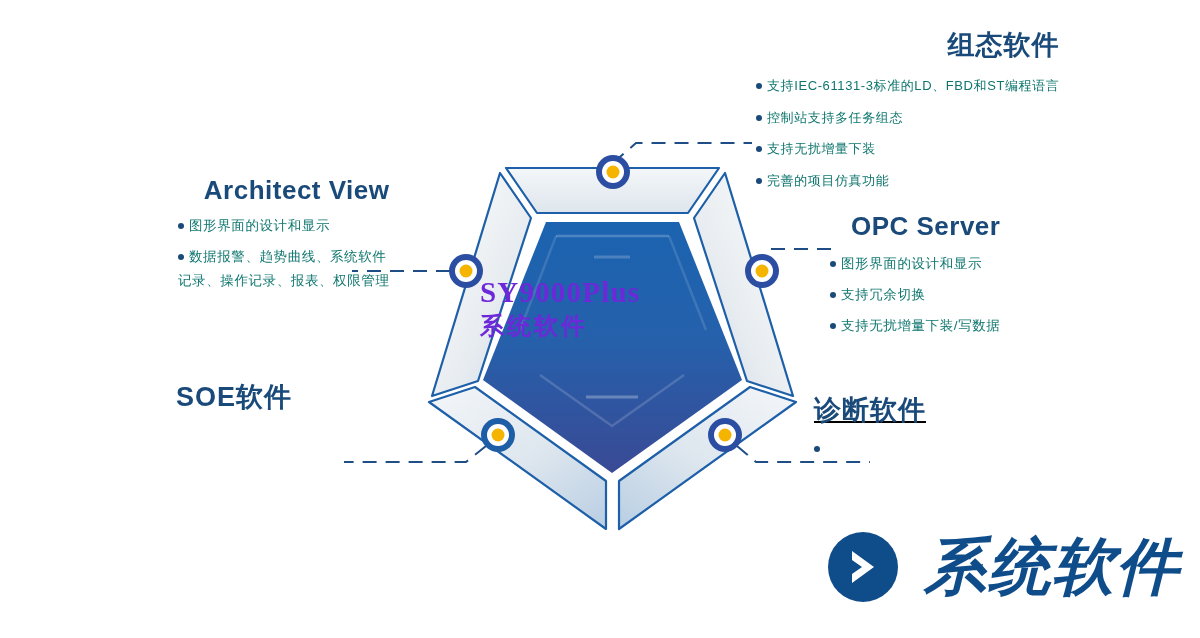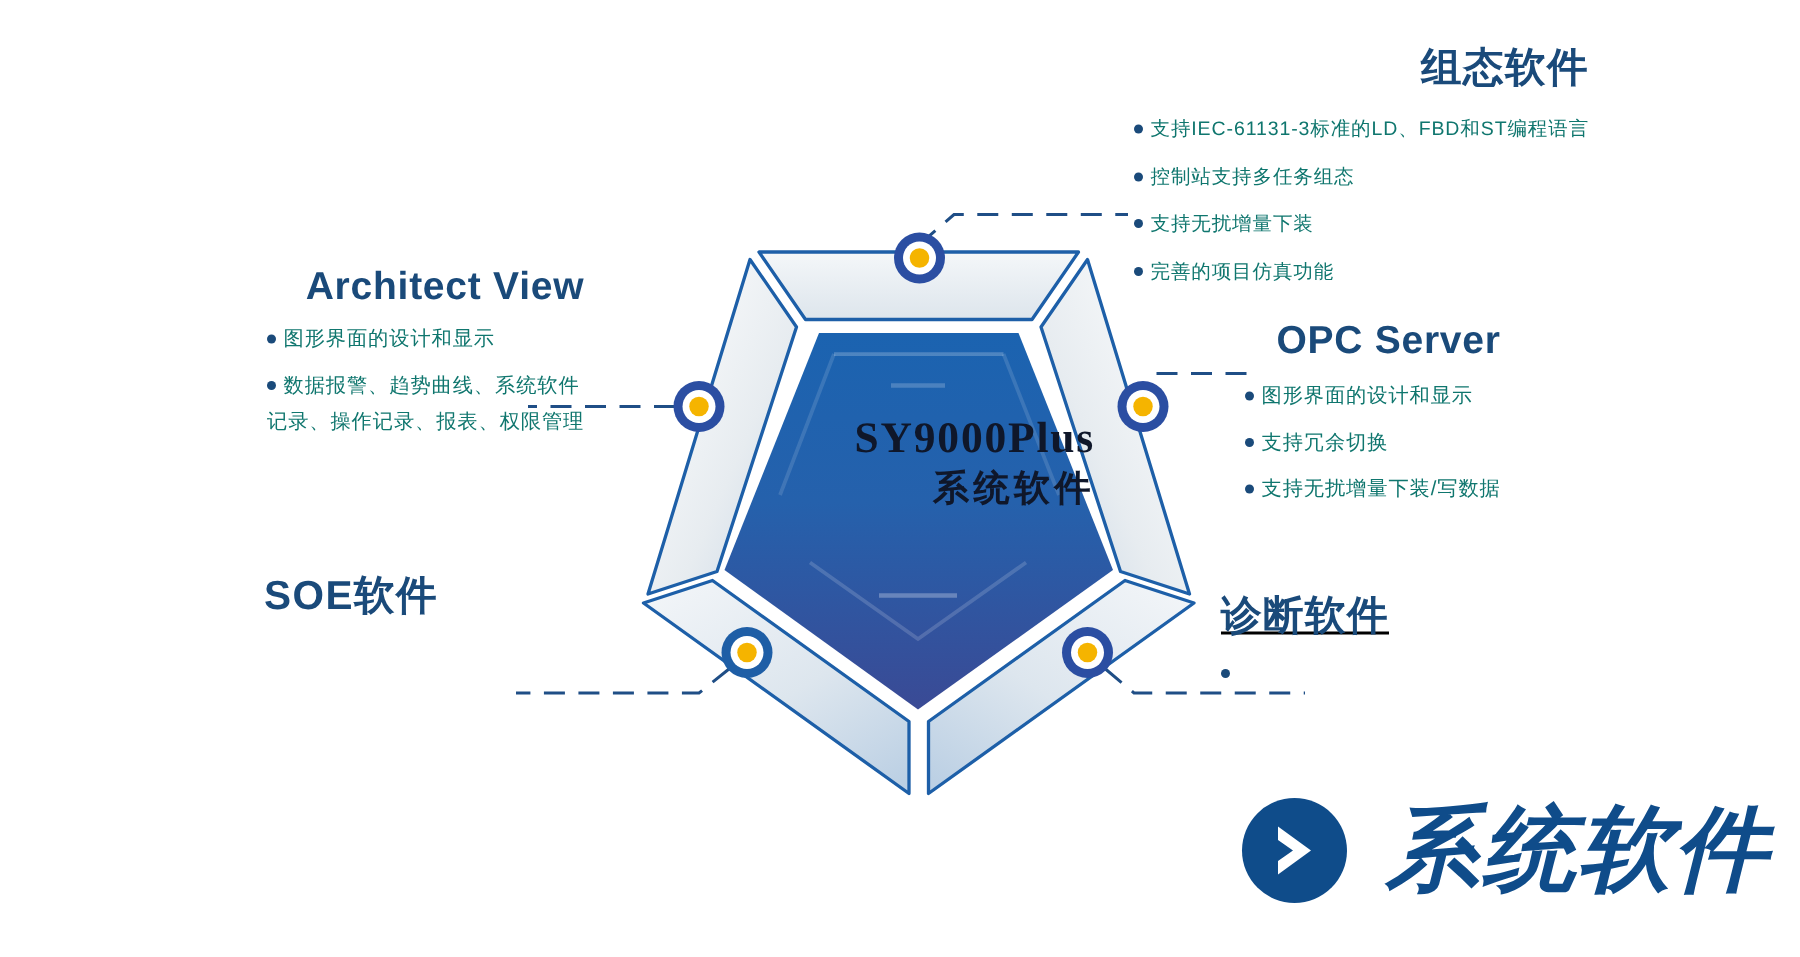--- a/index.html
+++ b/index.html
@@ -37,23 +37,23 @@
   #blk-soe{left:176px;top:384px;}
   #blk-diag{left:814px;top:397px;text-decoration:underline;}
 
   #blk-opc .bullets,#blk-diag .bullets{margin-top:16px;}
   #blk-hmi .bullets{margin-top:18px;}
   #blk-hmi .bullet{margin-bottom:14px;font-size:13px;}
   #blk-diag .bullet{margin-bottom:15px;}
 
   
   #center-label{
-    position:absolute;left:480px;top:276px;width:250px;text-align:right;
+    position:absolute;left:480px;top:276px;width:250px;text-align:left;
     font-family:"Liberation Serif","DejaVu Serif",serif;
-    color:#0f172a;pointer-events:none;
+    color:#6d28d9;pointer-events:none;
   }
   #center-label .ln1{font-size:29px;font-weight:700;letter-spacing:1.2px;line-height:1.15;}
   #center-label .ln2{font-size:24px;font-weight:700;letter-spacing:3px;line-height:1.3;margin-top:2px;}
 
   
   #logo{position:absolute;left:828px;top:532px;display:flex;align-items:center;}
   #logo .mark{
     width:70px;height:70px;border-radius:50%;background:#0f4c8a;
     display:flex;align-items:center;justify-content:center;flex:0 0 auto;
   }

